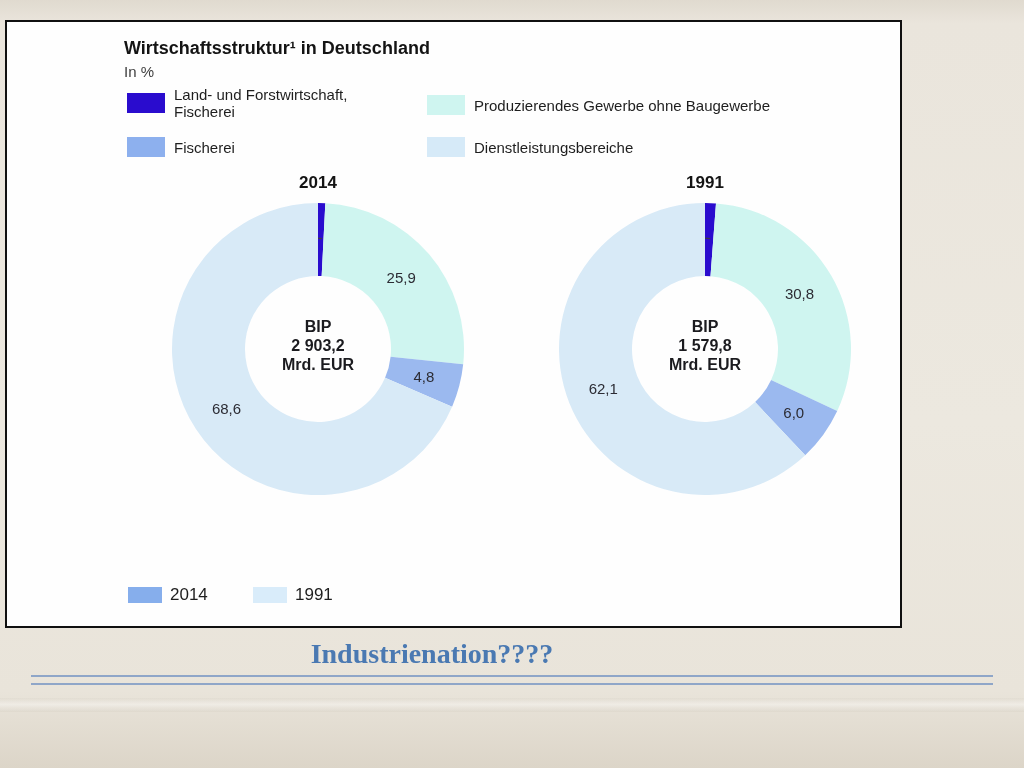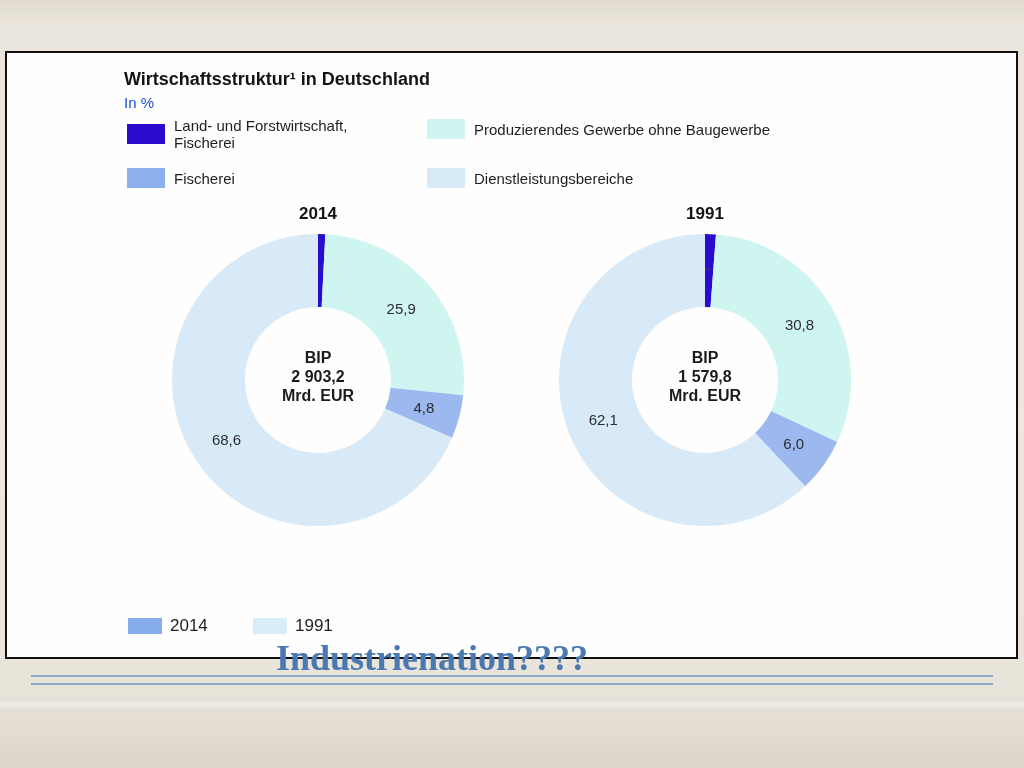--- a/index.html
+++ b/index.html
@@ -9,31 +9,31 @@
   .page {
     position:relative; width:1024px; height:768px; overflow:hidden;
     background:linear-gradient(180deg,#e0dacf 0%, #eae5dc 3%, #ece8df 55%, #e9e4da 90%, #dcd5c8 100%);
   }
   .page::after { 
     content:""; position:absolute; left:0; right:0; top:698px; height:14px; pointer-events:none;
     background:linear-gradient(180deg, rgba(120,110,90,0.05), rgba(255,255,255,0.35) 45%, rgba(120,110,90,0.06));
   }
 
   .panel {
-    position:absolute; left:5px; top:20px; width:1013px; height:608px;
-    background:#fefefe; border:2px solid #101010;margin-top:31px;
+    position:absolute; left:5px; top:20px; width:897px; height:608px;
+    background:#fefefe; border:2px solid #101010;
   }
   .panel-title { position:absolute; left:117px; top:16px; font-size:18px; font-weight:bold; color:#141414; }
-  .panel-subtitle { position:absolute; left:117px; top:41px; font-size:15px; color:#1d4ed8; }
+  .panel-subtitle { position:absolute; left:117px; top:41px; font-size:15px; color:#404040; }
 
   .legend-item { position:absolute; display:flex; align-items:center; gap:9px; }
   .legend-item .swatch { width:38px; height:20px; flex:0 0 auto; }
   .legend-item .lab { font-size:15px; line-height:17px; color:#1e1e1e; white-space:pre-line; }
   .li-land   { left:120px; top:64px;justify-content:space-between; }
-  .li-prod   { left:420px; top:66px; }
+  .li-prod   { left:420px; top:73px; }
   .li-bau    { left:120px; top:115px; }
   .li-dienst { left:420px; top:115px; }
 
   .year-label { position:absolute; width:310px; text-align:center; font-size:17px; font-weight:bold; color:#141414; }
   .y1 { left:156px; top:151px; }
   .y2 { left:543px; top:151px; }
 
   svg.donut { position:absolute; width:310px; height:310px; overflow:visible; }
   .d1 { left:156px; top:172px; }
   .d2 { left:543px; top:172px; }
@@ -47,21 +47,21 @@
   .bottom-legend-item .lab { font-size:17px; color:#1e1e1e; }
   .bl1 { left:121px; top:563px; }
   .bl2 { left:246px; top:563px; }
 
   .rule {
     position:absolute; left:31px; top:675px; width:962px; height:10px;
     border-top:2px solid #8fa6c8; border-bottom:2px solid #8fa6c8; z-index:1;
   }
   .headline {
     position:absolute; left:0; top:640px; width:864px; text-align:center;
-    font-family:"Liberation Serif", serif; font-weight:bold; font-size:36px;
+    font-family:"Liberation Serif", serif; font-weight:bold; font-size:28px;
     line-height:1; color:#4a79b2; z-index:2;
   }
 </style>
 </head>
 <body>
 
 <div class="page">
 
   <div class="panel">
 

